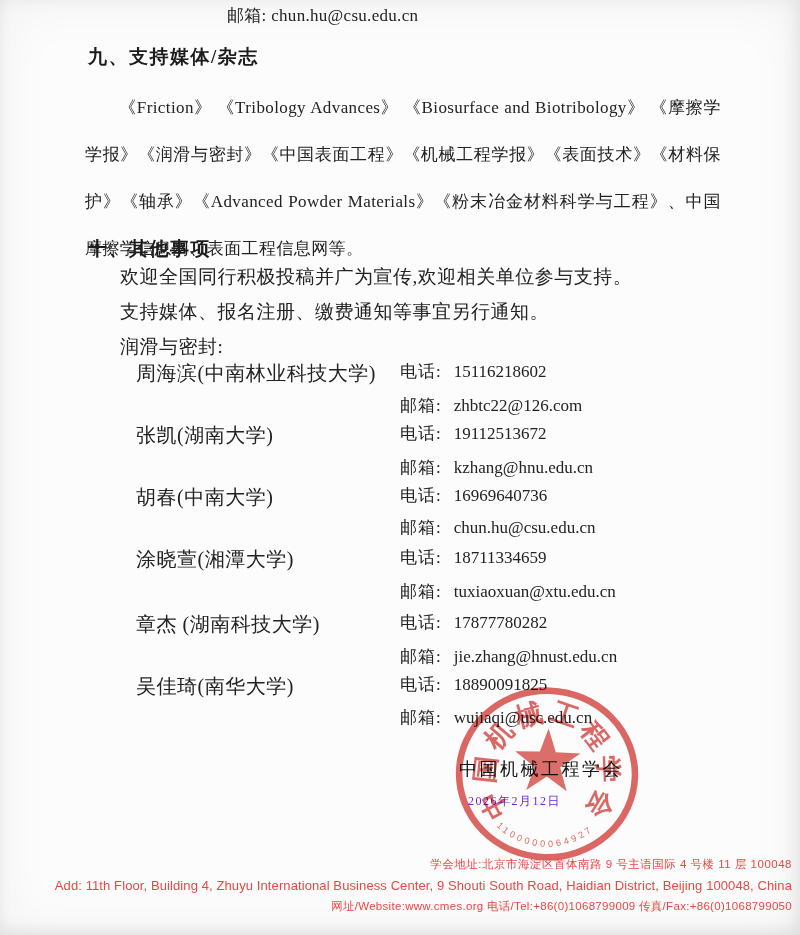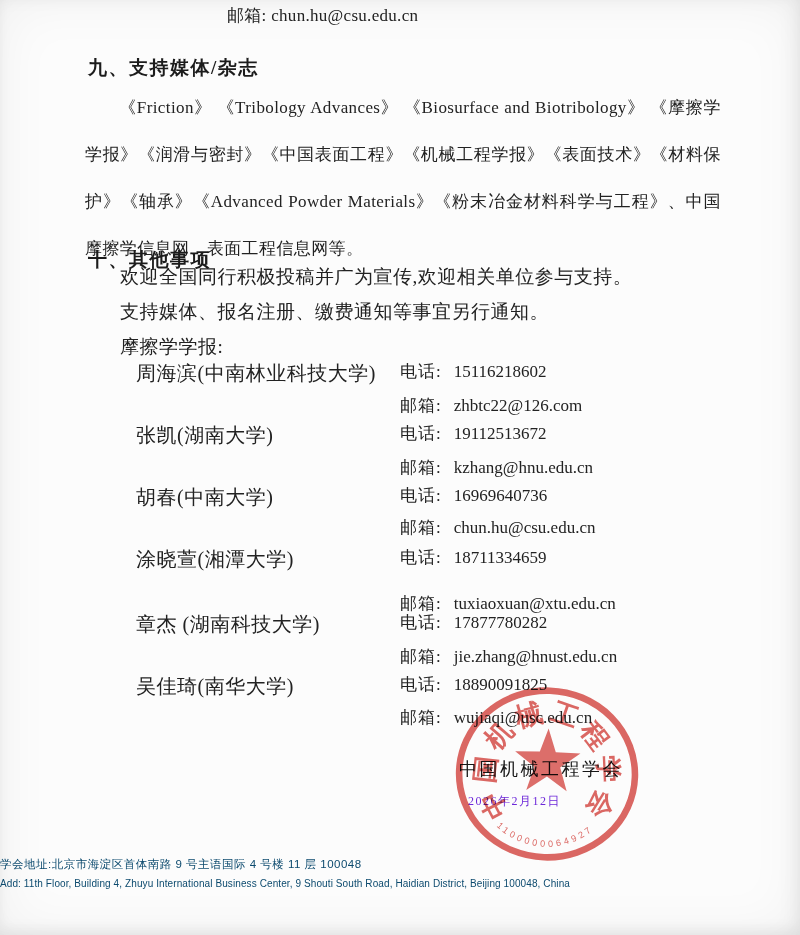--- a/index.html
+++ b/index.html
@@ -10,21 +10,21 @@
     font-family:"Liberation Serif","DejaVu Serif",serif;
     color:#222;
     overflow:hidden;
   }
   .vignette{
     position:absolute; inset:0; pointer-events:none;
     box-shadow:inset 0 0 55px rgba(0,0,0,0.05), inset -8px 0 18px rgba(0,0,0,0.04), inset 0 -6px 14px rgba(0,0,0,0.05);
   }
   .abs { position:absolute; }
   .carryover { left:227px; top:4px; font-size:17px; letter-spacing:0.3px; }
-  .sec-title { left:88px; font-size:19px; font-weight:bold; letter-spacing:1.5px; color:#1c1c1c;margin-top:11px; }
+  .sec-title { left:88px; font-size:19px; font-weight:bold; letter-spacing:1.5px; color:#1c1c1c; }
   .sec-media-title { top:44px; }
   .sec-other-title { top:236px;text-align:center; }
   .media-paragraph {
     left:85px; top:84px; width:636px;
     font-size:17px; line-height:47px;
     text-align:justify; text-indent:2em;
     letter-spacing:0.4px;
   }
   .other-line { left:120px; font-size:19px; letter-spacing:0.5px; }
   .ol1 { top:264px; }
@@ -34,45 +34,45 @@
   .contact-line { left:400px; font-size:17px; }
   .contact-line .lbl { letter-spacing:1px; margin-right:12px; }
   .sig-org  { left:459px; top:757px; font-size:18px; letter-spacing:2.5px; color:#161616; }
   .sig-date { left:468px; top:793px; font-size:12px; letter-spacing:1.5px; color:#6d28d9; }
   .seal {
     left:452px; top:686px; width:190px; height:178px;
     opacity:0.87; mix-blend-mode:multiply;
     transform:rotate(2deg);
   }
   .footer {
-    left:0; right:8px; top:857px; text-align:left;
+    left:0; right:8px; top:857px; text-align:right;
     font-family:"Liberation Sans","DejaVu Sans",sans-serif;
-    color:#0c4a6e;
+    color:#ef4444;
   }
   .footer .f1 { font-size:11.5px; letter-spacing:0.5px; margin-bottom:6px; }
-  .footer .f2 { font-size:10px;   letter-spacing:0.1px; margin-bottom:6px; }
+  .footer .f2 { font-size:13px;   letter-spacing:0.1px; margin-bottom:6px; }
   .footer .f3 { font-size:11.5px; letter-spacing:0.3px; }
 </style>
 </head>
 <body>
 
 <div class="vignette"></div>
 
 <div class="abs carryover">
   <span>邮箱:</span>
   <span>chun.hu@csu.edu.cn</span>
 </div>
 
 <div class="abs sec-title sec-media-title">九、支持媒体/杂志</div>
 <div class="abs media-paragraph">《Friction》 《Tribology Advances》 《Biosurface and Biotribology》 《摩擦学学报》《润滑与密封》《中国表面工程》《机械工程学报》《表面技术》《材料保护》《轴承》《Advanced Powder Materials》《粉末冶金材料科学与工程》、中国摩擦学信息网、表面工程信息网等。</div>
 
 <div class="abs sec-title sec-other-title">十、其他事项</div>
 <div class="abs other-line ol1">欢迎全国同行积极投稿并广为宣传,欢迎相关单位参与支持。</div>
 <div class="abs other-line ol2">支持媒体、报名注册、缴费通知等事宜另行通知。</div>
-<div class="abs other-line ol3">摩擦学学报:</div>
+<div class="abs other-line ol3">润滑与密封:</div>
 
 <div class="abs contact-name" style="top:360px">周海滨(中南林业科技大学)</div>
 <div class="abs contact-line" style="top:360px">
   <span class="lbl">电话:</span><span>15116218602</span>
 </div>
 <div class="abs contact-line" style="top:394px">
   <span class="lbl">邮箱:</span><span>zhbtc22@126.com</span>
 </div>
 
 <div class="abs contact-name" style="top:422px">张凯(湖南大学)</div>
@@ -88,21 +88,21 @@
   <span class="lbl">电话:</span><span>16969640736</span>
 </div>
 <div class="abs contact-line" style="top:516px">
   <span class="lbl">邮箱:</span><span>chun.hu@csu.edu.cn</span>
 </div>
 
 <div class="abs contact-name" style="top:546px">涂晓萱(湘潭大学)</div>
 <div class="abs contact-line" style="top:546px">
   <span class="lbl">电话:</span><span>18711334659</span>
 </div>
-<div class="abs contact-line" style="top:592px">
+<div class="abs contact-line" style="top:580px">
   <span class="lbl">邮箱:</span><span>tuxiaoxuan@xtu.edu.cn</span>
 </div>
 
 <div class="abs contact-name" style="top:611px">章杰 (湖南科技大学)</div>
 <div class="abs contact-line" style="top:611px">
   <span class="lbl">电话:</span><span>17877780282</span>
 </div>
 <div class="abs contact-line" style="top:645px">
   <span class="lbl">邮箱:</span><span>jie.zhang@hnust.edu.cn</span>
 </div>
@@ -129,13 +129,14 @@
     <textPath href="#ringTextPath" startOffset="50%" text-anchor="middle">中国机械工程学会</textPath>
   </text>
   <text font-size="9" fill="#d5423d" fill-opacity="0.9" letter-spacing="3.2" font-family="'Liberation Sans','DejaVu Sans',sans-serif">
     <textPath href="#serialPath" startOffset="50%" text-anchor="middle">1100000064927</textPath>
   </text>
 </svg>
 
 <div class="abs footer">
   <div class="f1">学会地址:北京市海淀区首体南路 9 号主语国际 4 号楼 11 层 100048</div>
   <div class="f2">Add: 11th Floor, Building 4, Zhuyu International Business Center, 9 Shouti South Road, Haidian District, Beijing 100048, China</div>
+  <div class="f3">网址/Website:www.cmes.org 电话/Tel:+86(0)1068799009 传真/Fax:+86(0)1068799050</div>
 </div>
 
 </body></html>

